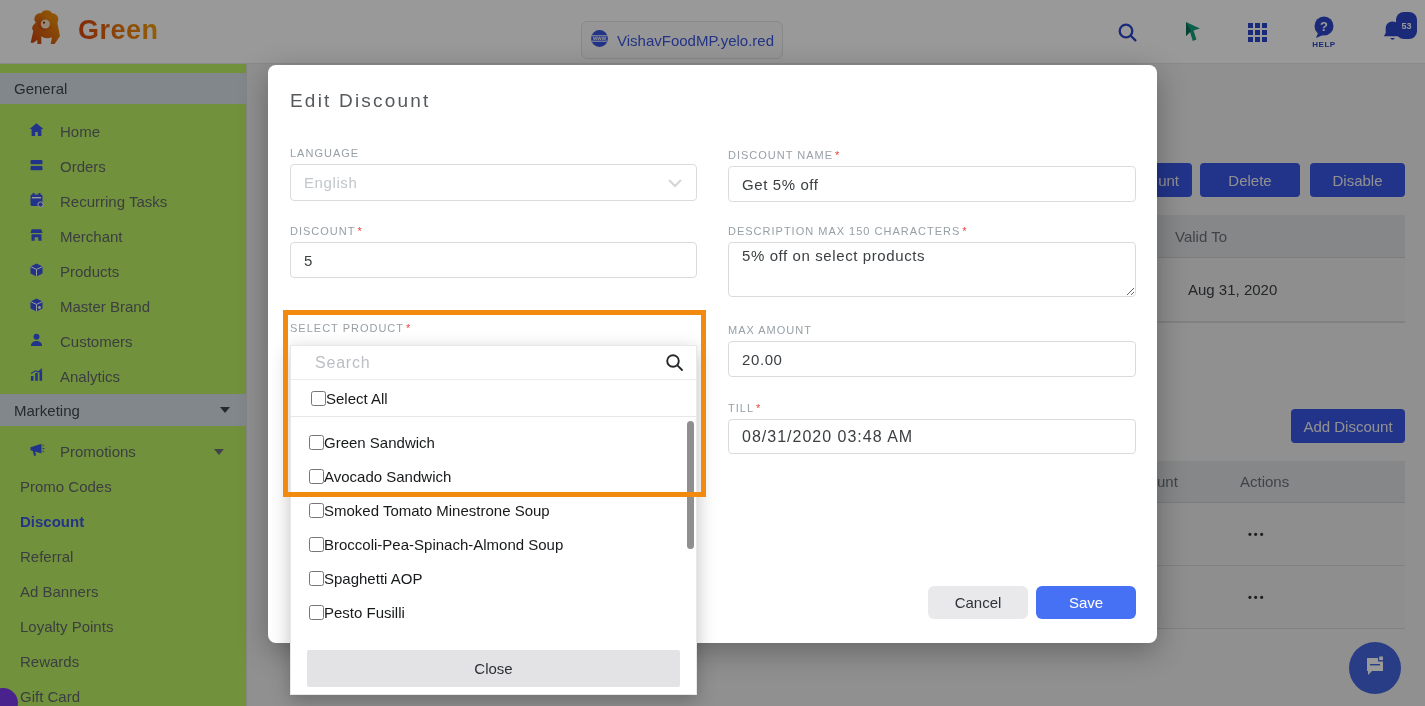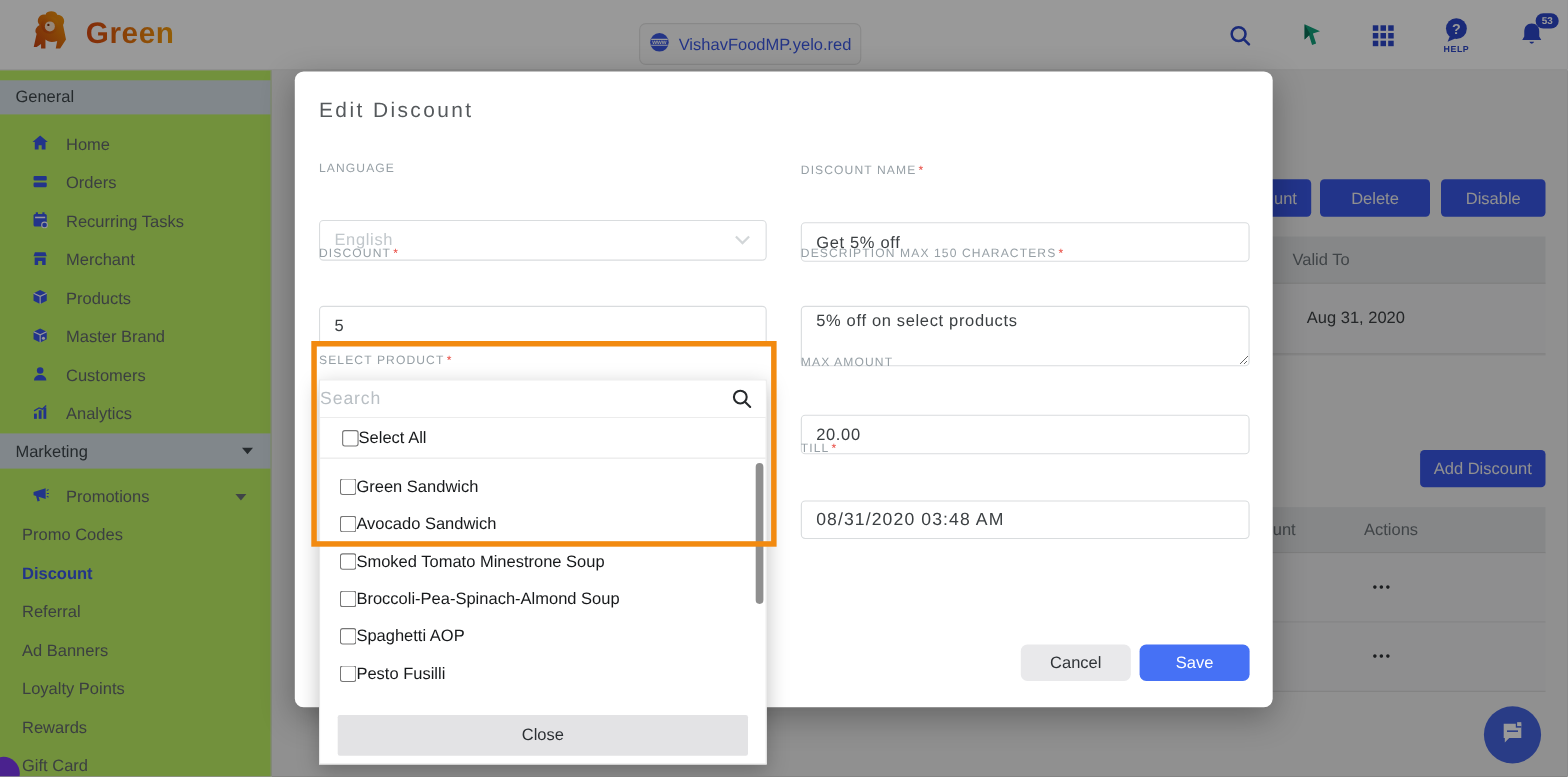--- a/index.html
+++ b/index.html
@@ -14,21 +14,21 @@
   .logo-text { font-size:27px; font-weight:bold; letter-spacing:0.5px;
     background:linear-gradient(90deg,#d9480f,#f59e0b);
     -webkit-background-clip:text; background-clip:text; color:transparent; }
   .url-chip { position:absolute; left:581px; top:21px; width:202px; height:38px; background:#fbfbfb;
     border:1px solid #e3e3e3; border-radius:6px; display:flex; align-items:center; justify-content:center;
     gap:8px; color:#3b57e0; font-size:15px; cursor:pointer; }
   .header-icons { position:absolute; right:20px; top:10px; height:44px; display:flex; align-items:center; gap:44px; }
   .hicon { display:flex; flex-direction:column; align-items:center; cursor:pointer; }
   .help-label { font-size:8px; font-weight:bold; color:#2c46c8; letter-spacing:.5px; margin-top:1px; }
   .bell-wrap { position:relative; }
-  .badge { position:absolute; top:-7px; right:-12px; min-width:21px; height:14px; background:#2c46c8; color:#fff;
+  .badge { position:absolute; top:-7px; right:-12px; min-width:21px; height:27px; background:#2c46c8; color:#fff;
     border-radius:8px; font-size:9px; font-weight:bold; display:flex; align-items:center; justify-content:center; padding:0 4px; }
   
   .sidebar { position:absolute; left:0; top:64px; width:247px; height:642px; background:#bef264;
     border-right:1px solid #dedede; padding-top:9px; z-index:1; }
   .side-band { height:31px; background:#d8e2e8; display:flex; align-items:center; justify-content:space-between;
     padding:0 16px 0 14px; color:#3e474c; font-size:15px; }
   .band-gap { height:10px; }
   .side-item { height:35px; display:flex; align-items:center; gap:15px; padding-left:28px; color:#63696d; font-size:15px; cursor:pointer; }
   .side-item .chev { margin-left:auto; margin-right:22px; }
   .side-sub { height:35px; display:flex; align-items:center; padding-left:20px; color:#63696d; font-size:15px; cursor:pointer; }
@@ -50,33 +50,33 @@
   .purple-peek { position:absolute; left:-12px; top:688px; width:30px; height:30px; border-radius:50%; background:#7c3aed; z-index:1; }
   
   .overlay { position:absolute; inset:0; background:rgba(0,0,0,0.4); z-index:10; }
   
   .modal { position:absolute; left:268px; top:65px; width:889px; height:578px; background:#fff; border-radius:8px;
     box-shadow:0 8px 30px rgba(0,0,0,.30); z-index:20; }
   .modal-title { position:absolute; left:22px; top:25px; font-size:19px; color:#55595c; letter-spacing:2.2px; }
   .fld-label { position:absolute; font-size:11px; color:#97a0a6; letter-spacing:1px; }
   .req { color:#e8453c; margin-left:2px; }
   .fld { position:absolute; border:1px solid #d9dcde; border-radius:4px; background:#fff; font-family:"Liberation Sans",sans-serif;
-    font-size:15px; color:#3c4043; letter-spacing:.6px; padding:0 13px; outline:none;margin-top:36px; }
+    font-size:15px; color:#3c4043; letter-spacing:.6px; padding:0 13px; outline:none; }
   textarea.fld { padding-top:4px; resize:both; }
   .sel-fld { display:flex; align-items:center; justify-content:space-between; color:#c1c7cb; cursor:default; }
   .col-l { left:22px; width:407px; }
   .col-r { left:460px; width:408px; }
   .btn { position:absolute; height:33px; border:none; border-radius:6px; font-size:15px; cursor:pointer; }
   .btn-cancel { left:660px; top:521px; width:100px; background:#e9e9eb; color:#2f3337; }
   .btn-save { left:768px; top:521px; width:100px; background:#4671f5; color:#fff; }
   
   .dropdown { position:absolute; left:290px; top:345px; width:407px; height:350px; background:#fff; z-index:30;
     border:1px solid #e8e8e8; box-shadow:0 6px 18px rgba(0,0,0,.25); }
   .dd-search { position:relative; height:34px; border-bottom:1px solid #ececec; }
-  .dd-search input { width:100%; height:100%; border:none; outline:none; padding:0 40px 0 0;
+  .dd-search input { width:100%; height:100%; border:none; outline:none; padding:0 40px 0 24px;
     font-family:"Liberation Sans",sans-serif; font-size:16px; letter-spacing:.8px; color:#3c4043; }
   .dd-search input::placeholder { color:#b9bfc4; }
   .dd-mag { position:absolute; right:12px; top:7px; }
   .dd-row { display:flex; align-items:center; gap:0; font-size:15px; color:#17191b; cursor:pointer; }
   .dd-selectall { height:37px; padding-left:20px; border-bottom:1px solid #e7e7e7; }
   .dd-list { position:absolute; left:0; right:0; top:72px; height:214px; overflow:hidden; padding-top:7px; }
   .dd-list .dd-row { height:34px; padding-left:18px; }
   .dd-row input[type=checkbox]{ width:15px; height:15px; margin:0; }
   .dd-thumb { position:absolute; right:2px; top:75px; width:7px; height:128px; background:#8f8f8f; border-radius:4px; cursor:grab; }
   .dd-close { position:absolute; left:16px; right:16px; top:304px; height:37px; background:#e3e3e5; border:none;

